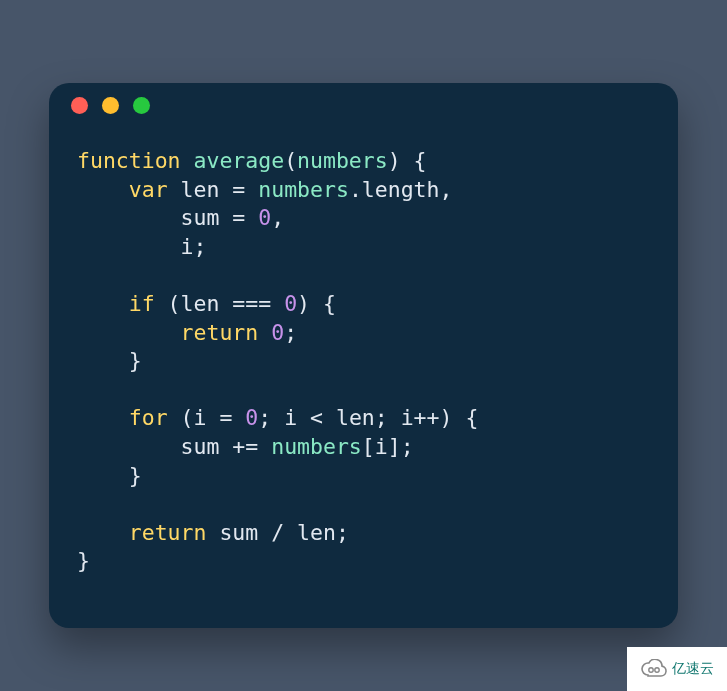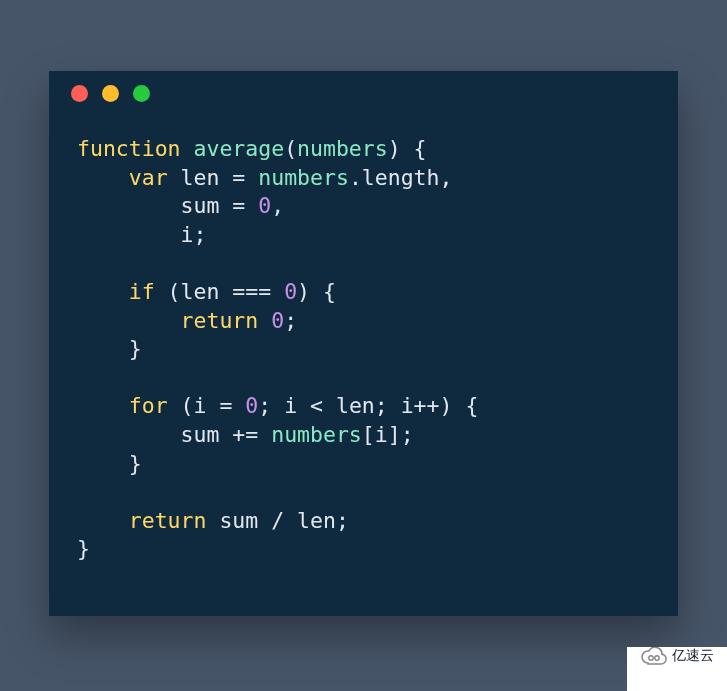--- a/index.html
+++ b/index.html
@@ -6,25 +6,25 @@
   body {
     background: #475569;
     width: 727px;
     height: 691px;
     font-family: ui-monospace, "SF Mono", Menlo, Consolas, monospace;
     position: relative;
   }
   .window {
     position: absolute;
     left: 49px;
-    top: 71px;
+    top: 83px;
     width: 629px;
     height: 545px;
     background: #0f2a3f;
-    border-radius: 0;
+    border-radius: 20px;
     box-shadow: 0 20px 40px rgba(0,0,0,0.35);
     overflow: hidden;
   }
   .titlebar {
     height: 44px;
     display: flex;
     align-items: center;
     padding-left: 22px;
     gap: 14px;
   }
@@ -51,24 +51,24 @@
   .tok-punc { color: #e2e8f0; }
 
   .watermark {
     position: absolute;
     right: 0;
     bottom: 0;
     width: 100px;
     height: 44px;
     background: #ffffff;
     display: flex;
-    align-items: flex-start;
+    align-items: center;
     justify-content: center;
     gap: 4px;
-    color: #0f172a;
+    color: #0f766e;
     font-family: sans-serif;
     font-size: 14px;
   }
   .watermark svg { flex-shrink: 0; }
 </style>
 </head>
 <body>
 
 <div class="window">
   <div class="titlebar">

